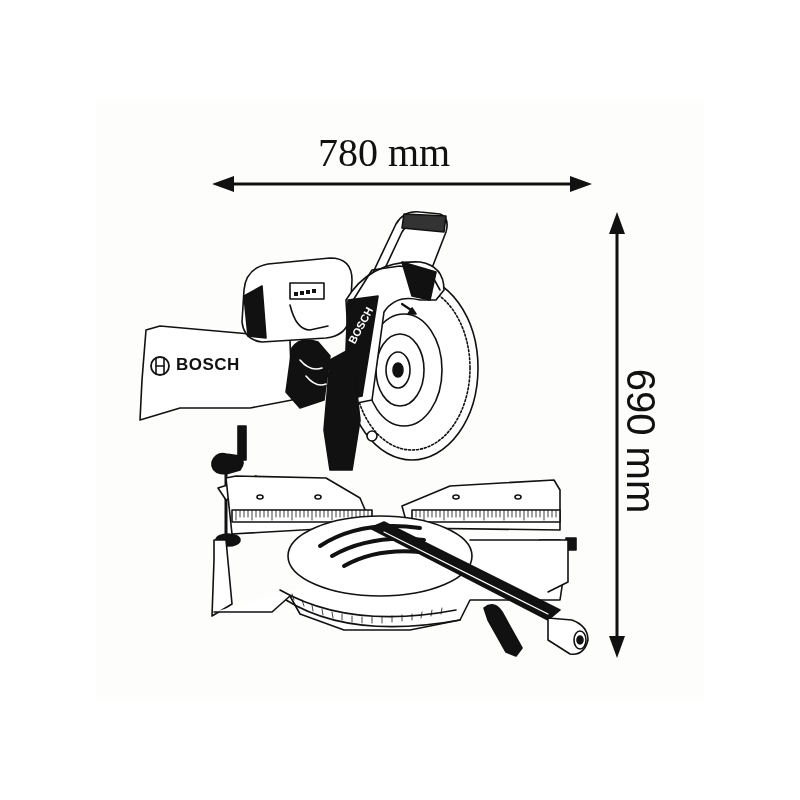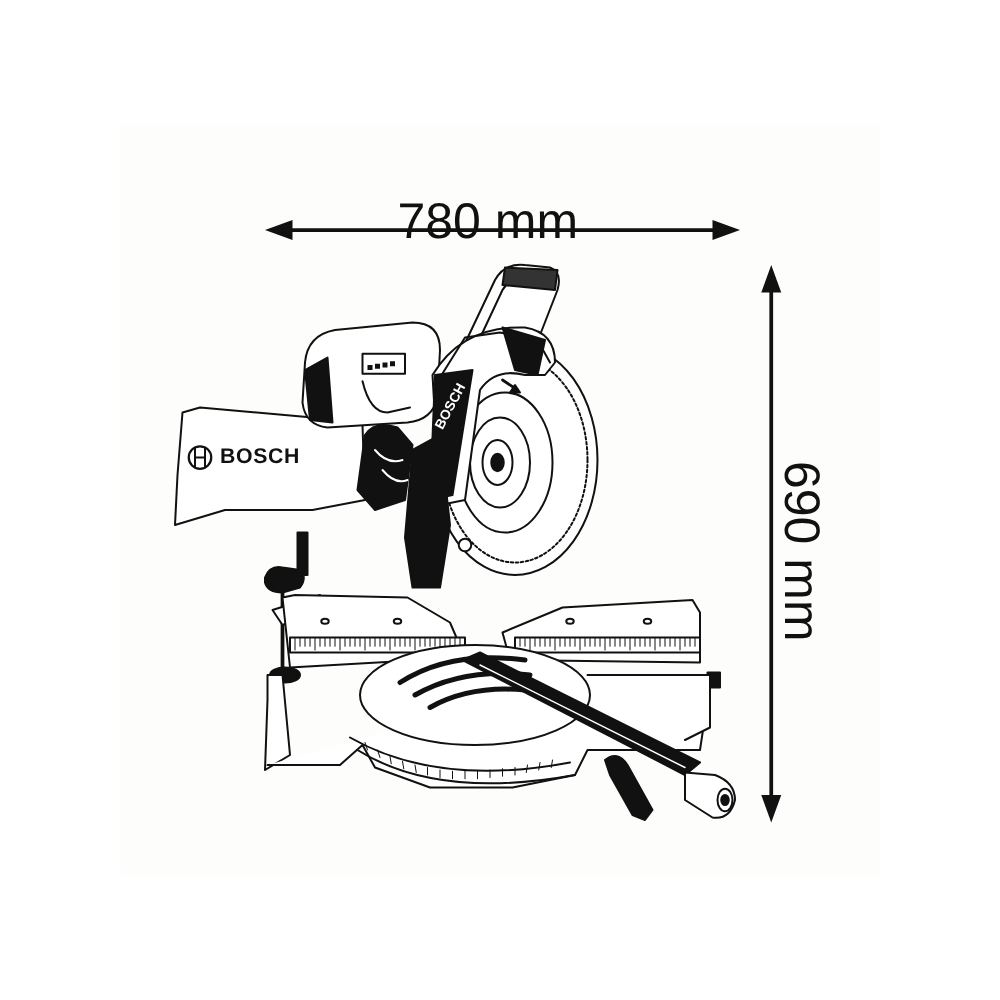--- a/index.html
+++ b/index.html
@@ -1,19 +1,19 @@
 <!DOCTYPE html>
 <html><head>
 <meta charset="utf-8">
 <style>
   html, body { margin:0; padding:0; background:#ffffff; }
   body { width:800px; height:800px; position:relative; overflow:hidden; font-family:"Liberation Sans", sans-serif; }
   .panel { position:absolute; left:96px; top:100px; width:608px; height:600px; background:#fdfdfc; }
   .dim-text { position:absolute; color:#111; font-family:"Liberation Sans", sans-serif; font-size:40px; line-height:1; white-space:nowrap; }
-  #dim-width-label { left:318px; top:157px; }
+  #dim-width-label { left:318px; top:133px;font-family:Liberation Serif, serif; }
   #dim-height-label { left:641px; top:441px; transform:translate(-50%,-50%) rotate(90deg); transform-origin:center center; }
   svg { position:absolute; left:0; top:0; }
   .brand { position:absolute; font-family:"Liberation Sans", sans-serif; font-weight:bold; color:#111; white-space:nowrap; }
   #bag-brand { left:176px; top:355px; font-size:17px; letter-spacing:0.5px; }
   #blade-brand { left:346px; top:340px; font-size:11px; color:#fff; transform:rotate(-62deg); transform-origin:left top; }
 </style>
 </head>
 <body>
 
 <div class="panel"></div>

